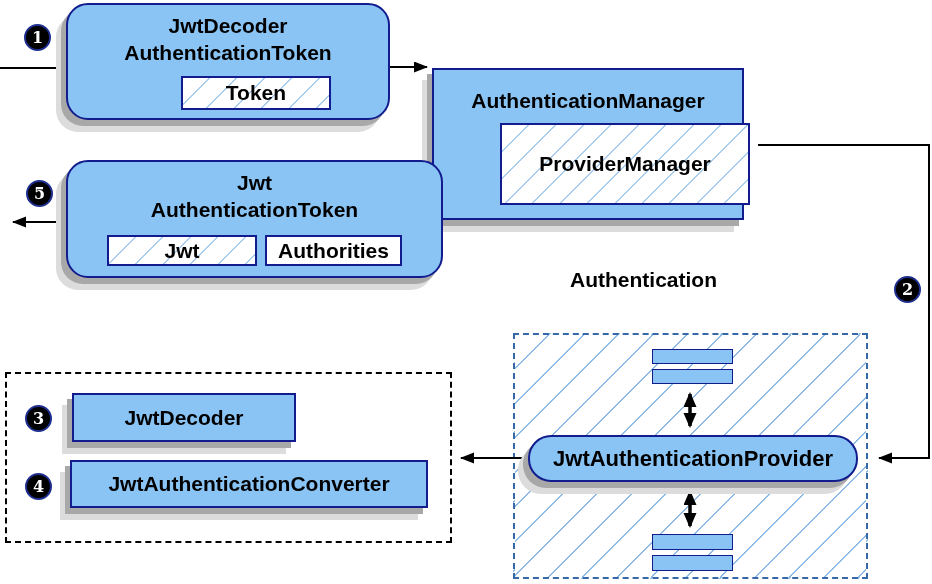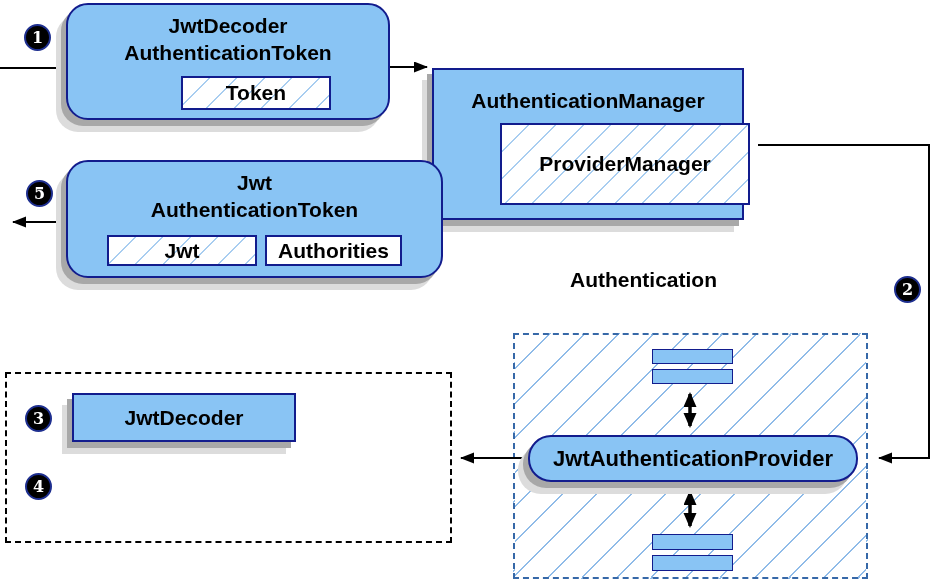--- a/index.html
+++ b/index.html
@@ -105,14 +105,15 @@
   <div class="bar" style="left:652px;top:349px;width:81px;height:15px;"></div>
   <div class="bar" style="left:652px;top:369px;width:81px;height:15px;"></div>
 
   <div class="node centerlab" style="left:528px;top:435px;width:330px;height:47px;font-size:22px;border-radius:23px;">JwtAuthenticationProvider</div>
 
   <div class="bar" style="left:652px;top:534px;width:81px;height:16px;"></div>
   <div class="bar" style="left:652px;top:555px;width:81px;height:16px;"></div>
 
   <div class="node centerlab" style="left:72px;top:393px;width:224px;height:49px;font-size:21px;">JwtDecoder</div>
 
+  <div class="node centerlab" style="left:70px;top:460px;width:358px;height:48px;font-size:21px;">JwtAuthenticationConverter</div>
 
 </div>
 
 </body></html>

